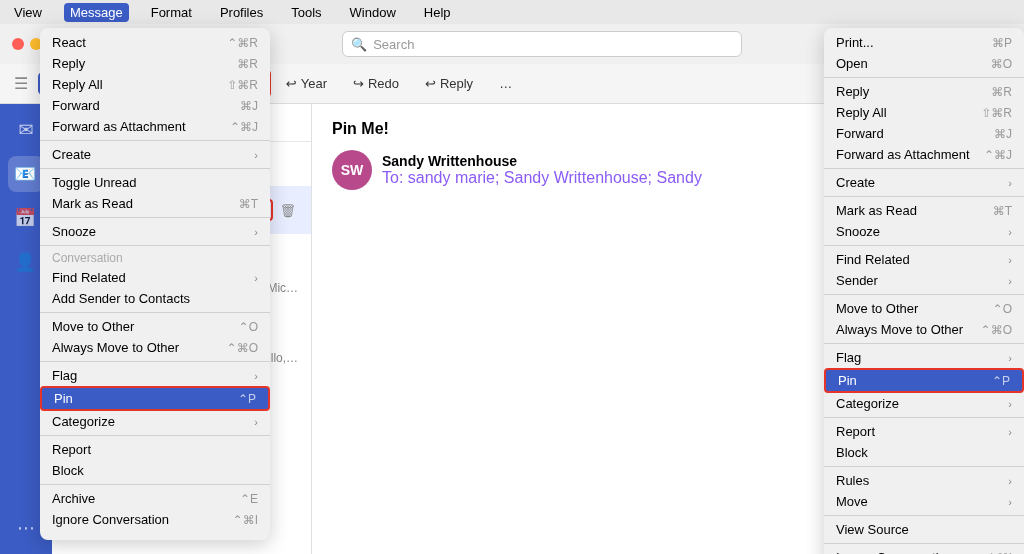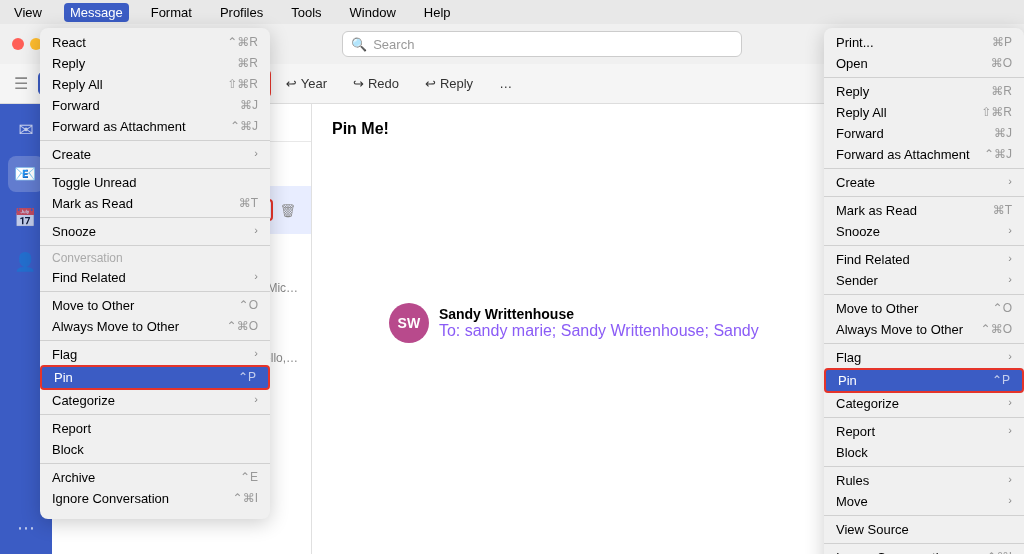--- a/index.html
+++ b/index.html
@@ -249,21 +249,21 @@
     .email-icon-btn.highlighted {
       border: 2px solid #e5342a;
       border-radius: 4px;
     }
 
     
     .email-detail-panel {
       flex: 1;
       background: white;
       display: flex;
-      flex-direction: row;
+      flex-direction: column;
       padding: 16px 20px;
     }
     .email-subject {
       font-size: 16px;
       font-weight: 600;
       margin-bottom: 12px;
     }
     .email-sender-detail {
       display: flex;
       align-items: center;
@@ -303,20 +303,21 @@
       top: 0;
       width: 230px;
       background: #f0f0f0;
       border-radius: 8px;
       box-shadow: 0 4px 20px rgba(0,0,0,0.2);
       padding: 4px 0;
       z-index: 100;
     }
     .ctx-item {
       display: flex;
+      align-items: center;
       padding: 3px 12px;
       font-size: 13px;
       cursor: pointer;
       justify-content: space-between;
       border-radius: 4px;
     }
     .ctx-item.highlighted {
       background: #3b5cc4;
       color: white;
       border: 2px solid #e5342a;
@@ -533,20 +534,23 @@
     <div class="ctx-item">
       <span>Snooze</span>
       <span class="ctx-arrow">›</span>
     </div>
     <div class="ctx-separator"></div>
     <div class="ctx-grayed">Conversation</div>
     <div class="ctx-item">
       <span>Find Related</span>
       <span class="ctx-arrow">›</span>
     </div>
+    <div class="ctx-item">
+      <span>Add Sender to Contacts</span>
+    </div>
     <div class="ctx-separator"></div>
     <div class="ctx-item">
       <span>Move to Other</span>
       <span class="ctx-shortcut">⌃O</span>
     </div>
     <div class="ctx-item">
       <span>Always Move to Other</span>
       <span class="ctx-shortcut">⌃⌘O</span>
     </div>
     <div class="ctx-separator"></div>

